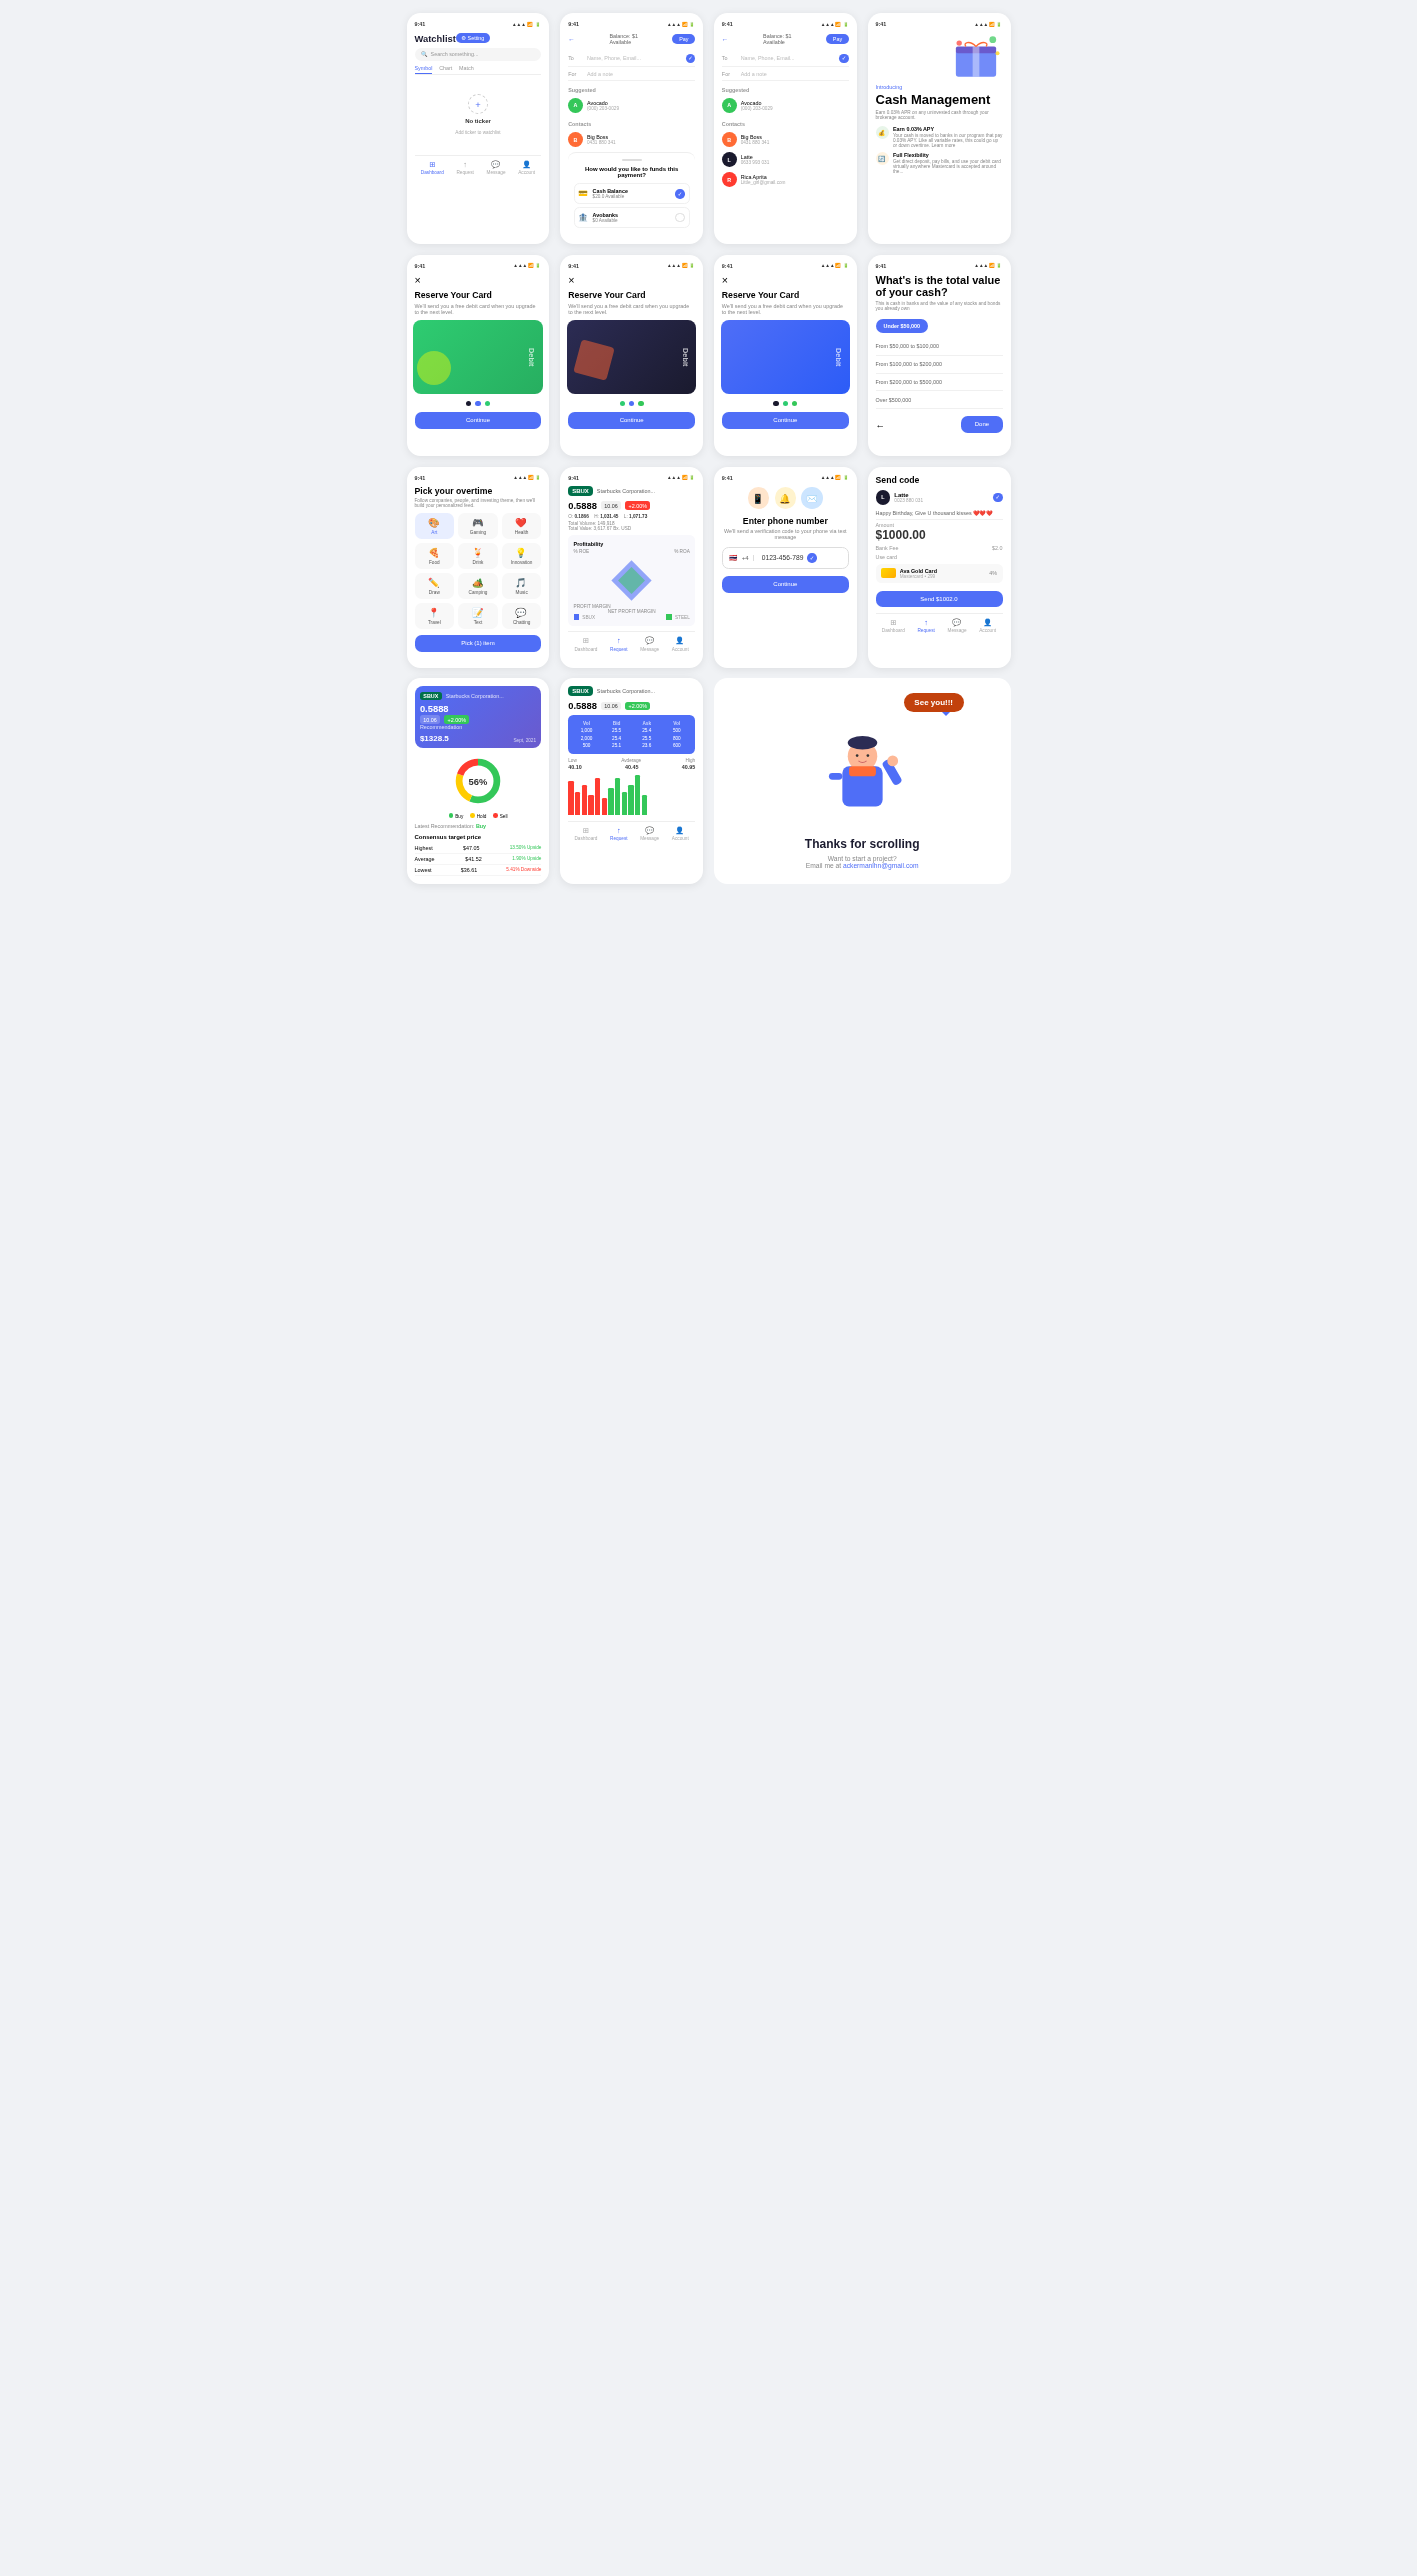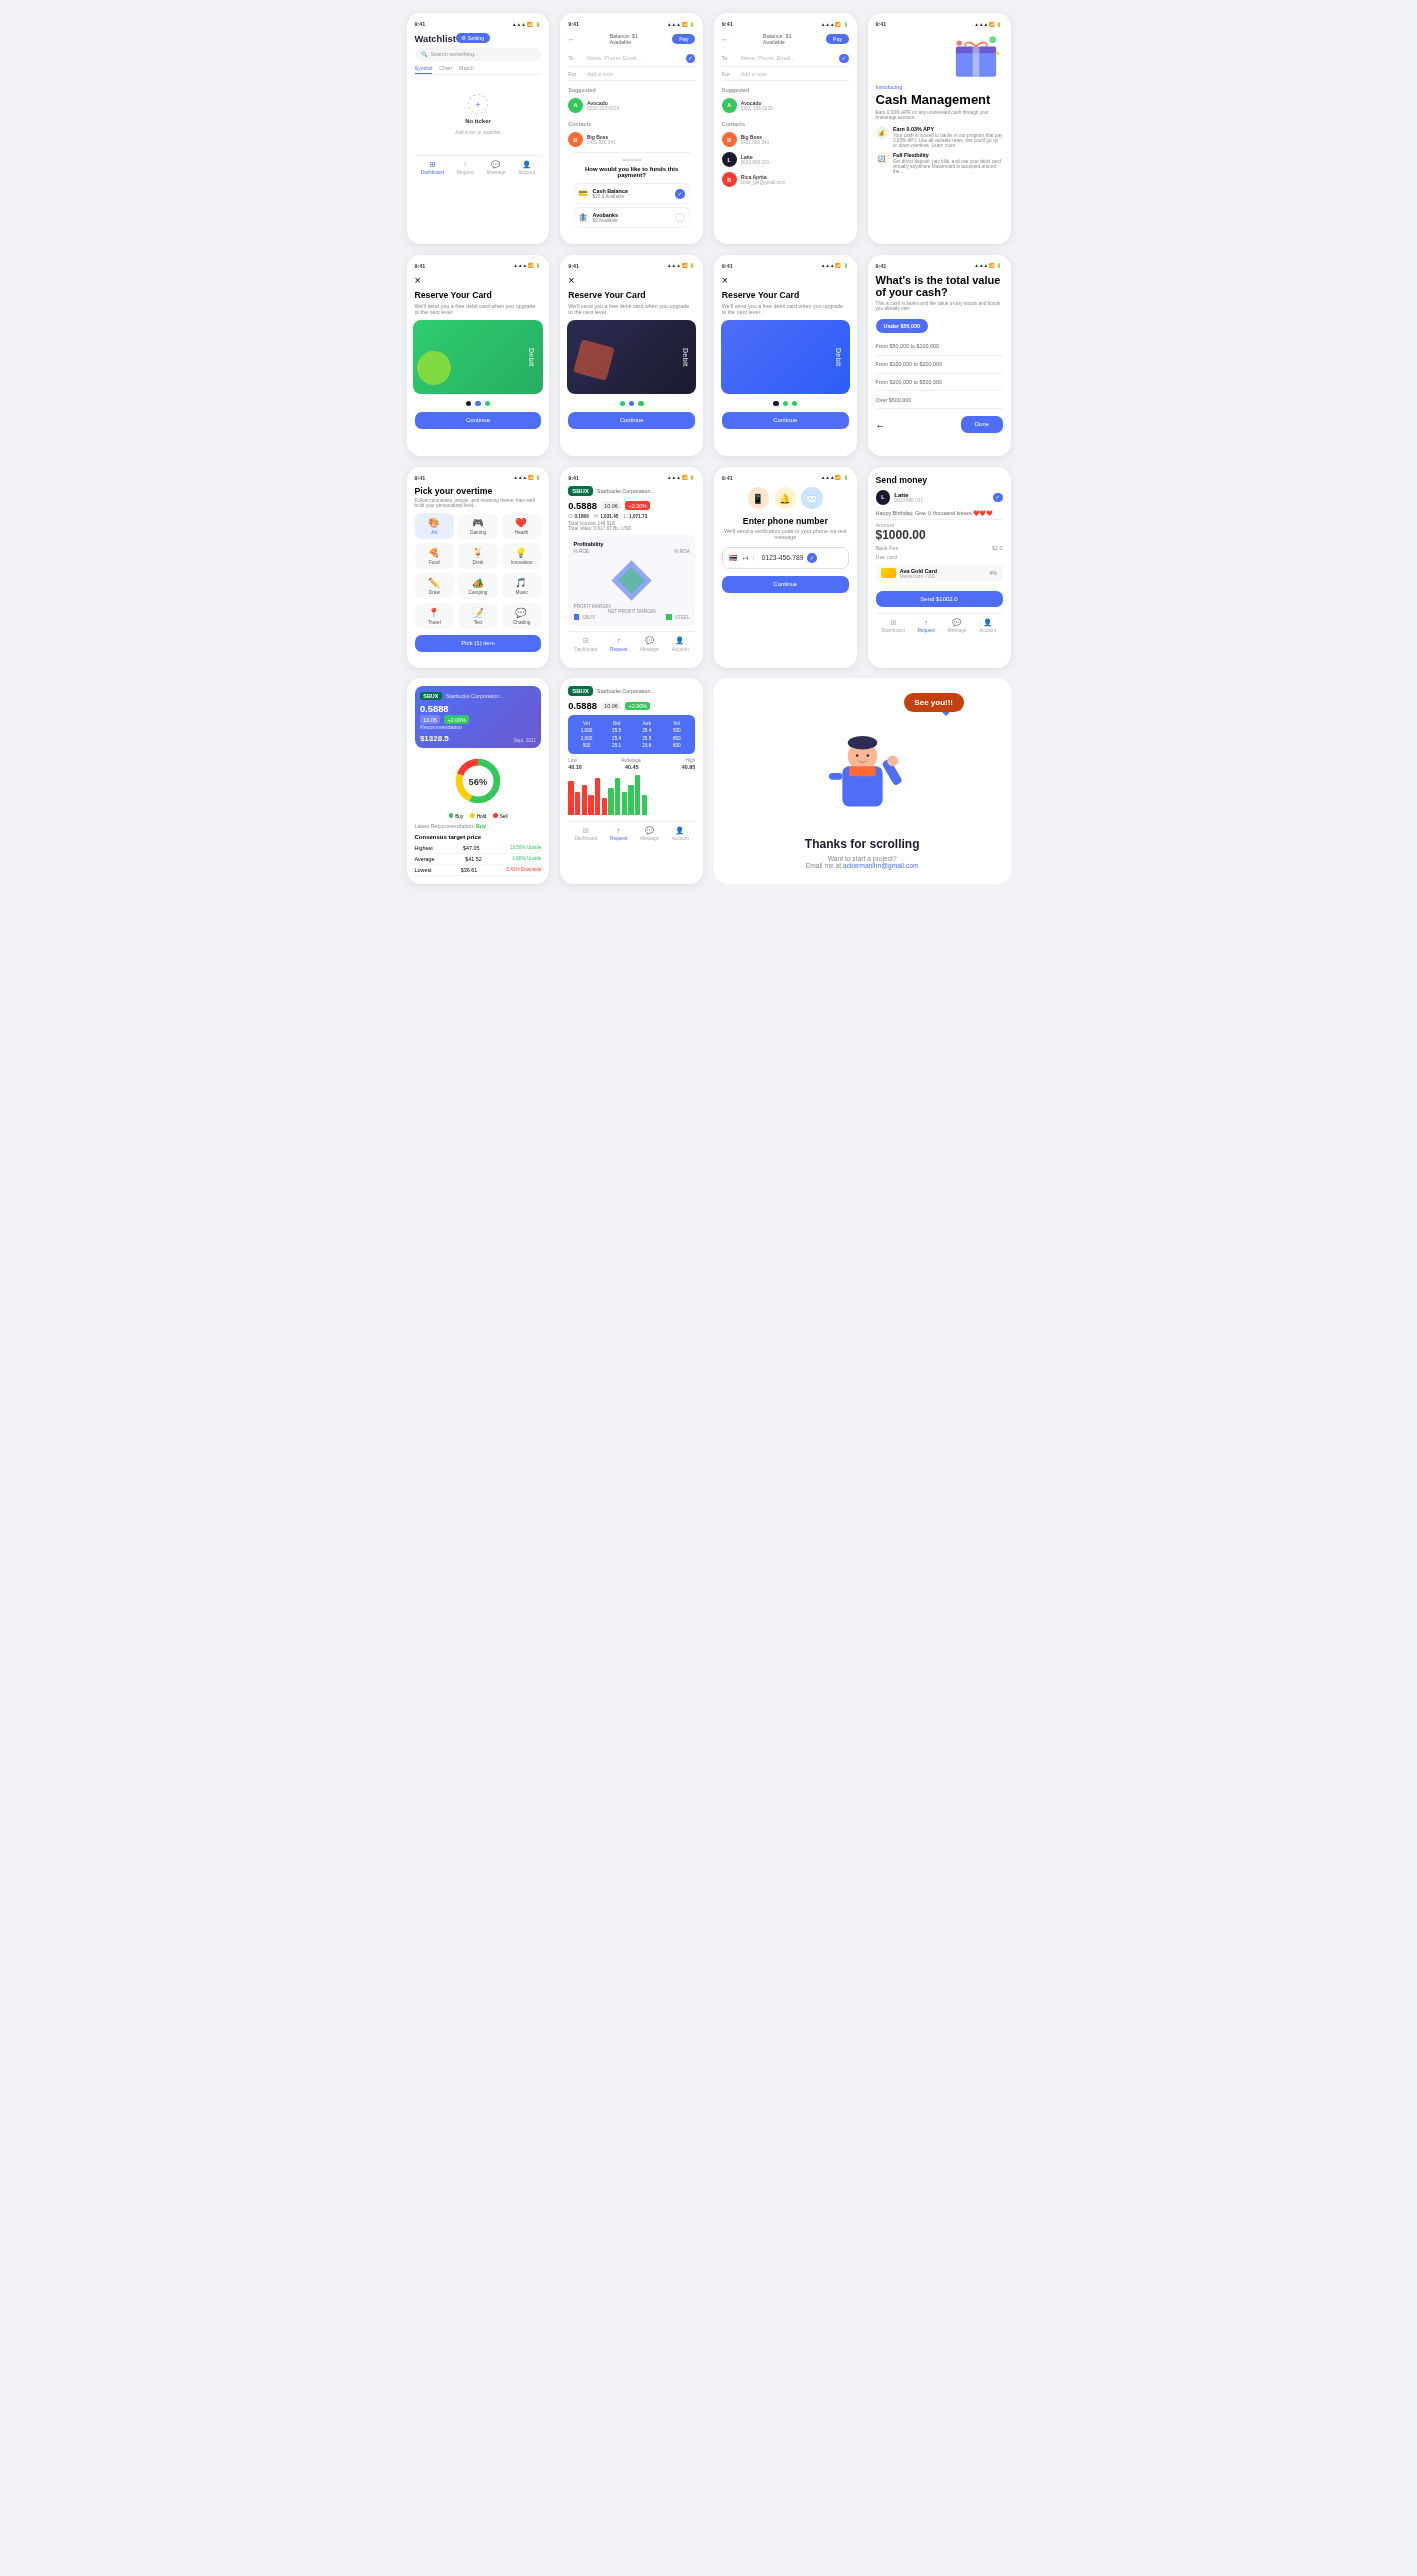--- a/index.html
+++ b/index.html
@@ -997,21 +997,21 @@
     <div class="phone-input-row">
       <span class="flag-code">🇹🇭</span>
       <span style="font-size:6px;color:#666;border-right:0.7px solid #ddd;padding-right:4px;margin-right:4px;">+4</span>
       <span class="phone-input-val">0123-456-789</span>
       <div class="check-circle">✓</div>
     </div>
     <button class="continue-btn">Continue</button>
   </div>
 
   <div class="phone-frame">
-    <div class="send-title">Send money</div>
+    <div class="send-title">Send code</div>
     <div class="send-contact">
       <div style="display:flex;align-items:center;gap:4px;">
         <div class="avatar" style="background:#1a1a2e;">L</div>
         <div>
           <div style="font-size:6px;font-weight:600;">Latte</div>
           <div style="font-size:4.7px;color:#aaa;">0023 880 031</div>
         </div>
       </div>
       <div class="check-circle">✓</div>
     </div>

